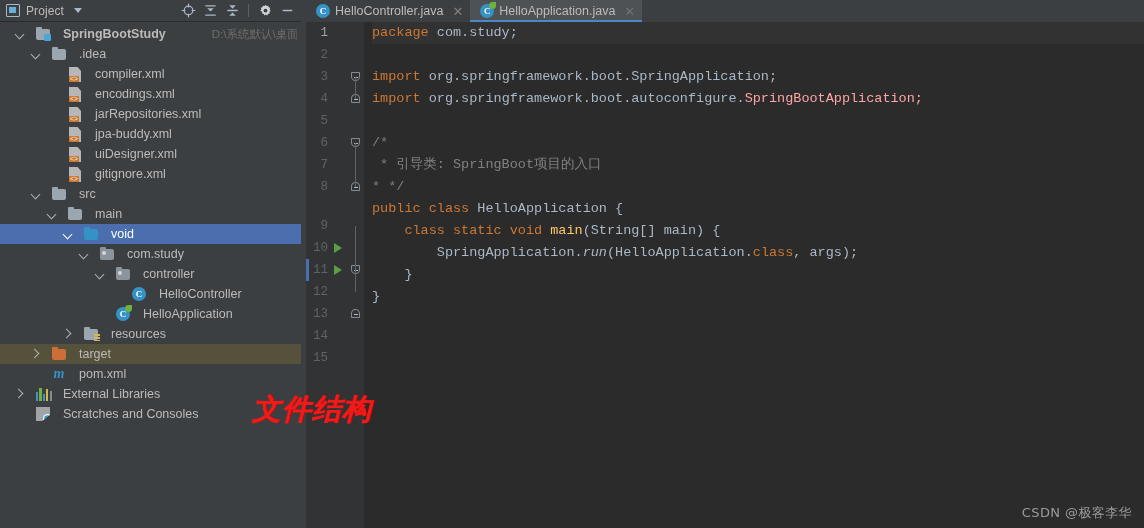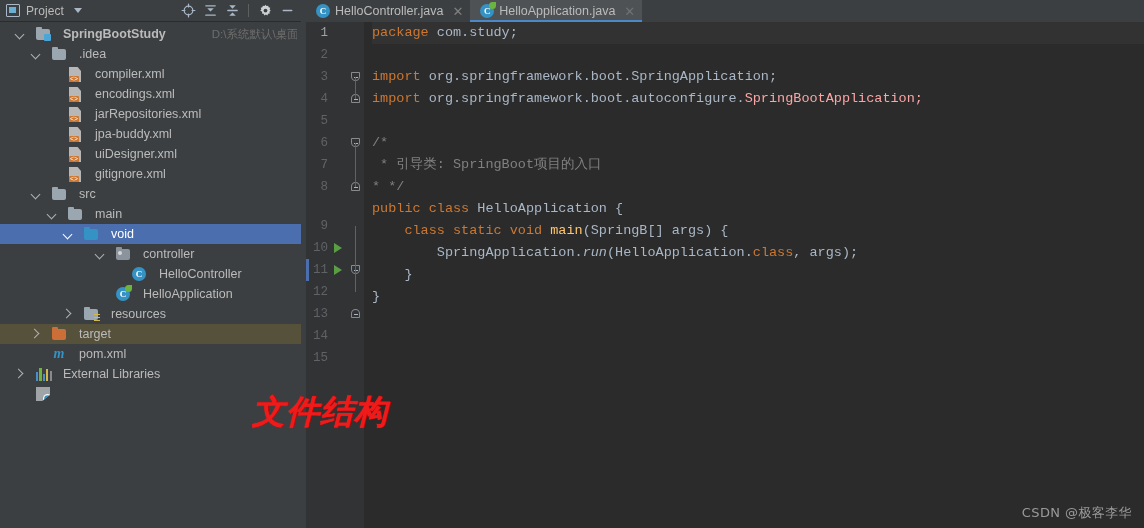--- a/index.html
+++ b/index.html
@@ -139,21 +139,21 @@
   }
   .ic-scratch::after{
     content:"";position:absolute;right:-2px;bottom:-2px;width:9px;height:9px;
     border-radius:50%;background:#3592c4;
     box-shadow: inset 0 0 0 1.2px #ffffff;
   }
 
   
   #annotation {
     position: absolute; left: 252px; top: 390px;
-    font-size: 33px; font-weight: bold; color: #ef1b1b;
+    font-size: 29px; font-weight: bold; color: #ef1b1b;
     font-family: Liberation Serif, serif;
     letter-spacing: 1px; font-style: italic;
     text-shadow: 0 0 1px #ef1b1b, 1px 0 0 #c00;
     white-space: nowrap; z-index: 40; pointer-events: none;
   }
 
   
   #splitter { width: 5px; height: 528px; background: #3c3f41; flex: 0 0 5px; }
 
   
@@ -376,20 +376,28 @@
         </div>
         <div class="row sel">
           <span style="flex: 0 0 auto; width: 56px;"></span>
           <span class="arrow down"></span>
           <span class="ico">
             <span class="ic-folder blue" style="position: absolute; left: 1px;"></span>
           </span>
           <span class="lbl">void</span>
         </div>
         <div class="row">
+          <span style="flex: 0 0 auto; width: 72px;"></span>
+          <span class="arrow down"></span>
+          <span class="ico">
+            <span class="ic-folder pkg" style="position: absolute; left: 1px;"></span>
+          </span>
+          <span class="lbl">com.study</span>
+        </div>
+        <div class="row">
           <span style="flex: 0 0 auto; width: 88px;"></span>
           <span class="arrow down"></span>
           <span class="ico">
             <span class="ic-folder pkg" style="position: absolute; left: 1px;"></span>
           </span>
           <span class="lbl">controller</span>
         </div>
         <div class="row">
           <span style="flex: 0 0 auto; width: 104px;"></span>
           <span class="arrow "></span>
@@ -443,20 +451,21 @@
             </span>
           </span>
           <span class="lbl">External Libraries</span>
         </div>
         <div class="row">
           <span style="flex: 0 0 auto; width: 8px;"></span>
           <span class="arrow "></span>
           <span class="ico">
             <span class="ic-scratch" style="position: absolute; left: 1px;"></span>
           </span>
+          <span class="lbl">Scratches and Consoles</span>
         </div>
       </div>
   </div>
 
   <div id="splitter"></div>
 
   <div id="editor-area">
     <div class="tabbar" id="tabbar">
         <div class="tab">
           <span class="ico" style="width: 15px; flex: 0 0 15px; margin-right: 0px;">
@@ -539,21 +548,21 @@
       <div class="code" id="code">
           <div class="cline cur"><span class="kw">package </span><span class="id">com.study;</span></div>
           <div class="cline">&nbsp;</div>
           <div class="cline"><span class="kw">import </span><span class="id">org.springframework.boot.SpringApplication;</span></div>
           <div class="cline"><span class="kw">import </span><span class="id">org.springframework.boot.autoconfigure.</span><span class="yel">SpringBootApplication;</span></div>
           <div class="cline">&nbsp;</div>
           <div class="cline"><span class="cmt">/*</span></div>
           <div class="cline"><span class="cmt"> * 引导类: SpringBoot项目的入口</span></div>
           <div class="cline"><span class="cmt">* */</span></div>
           <div class="cline"><span class="kw">public class </span><span class="id">HelloApplication </span><span class="id">{</span></div>
-          <div class="cline"><span class="kw">    class static void </span><span class="fn">main</span><span class="id">(SpringB[] args) {</span></div>
+          <div class="cline"><span class="kw">    class static void </span><span class="fn">main</span><span class="id">(String[] main) {</span></div>
           <div class="cline"><span class="id">        SpringApplication.</span><span class="italic">run</span><span class="id">(HelloApplication.</span><span class="kw">class</span><span class="id">, args);</span></div>
           <div class="cline"><span class="id">    }</span></div>
           <div class="cline"><span class="id">}</span></div>
           <div class="cline">&nbsp;</div>
         </div>
     </div>
     <div id="watermark">CSDN @极客李华</div>
   </div>
 
   <div id="annotation">文件结构</div>

